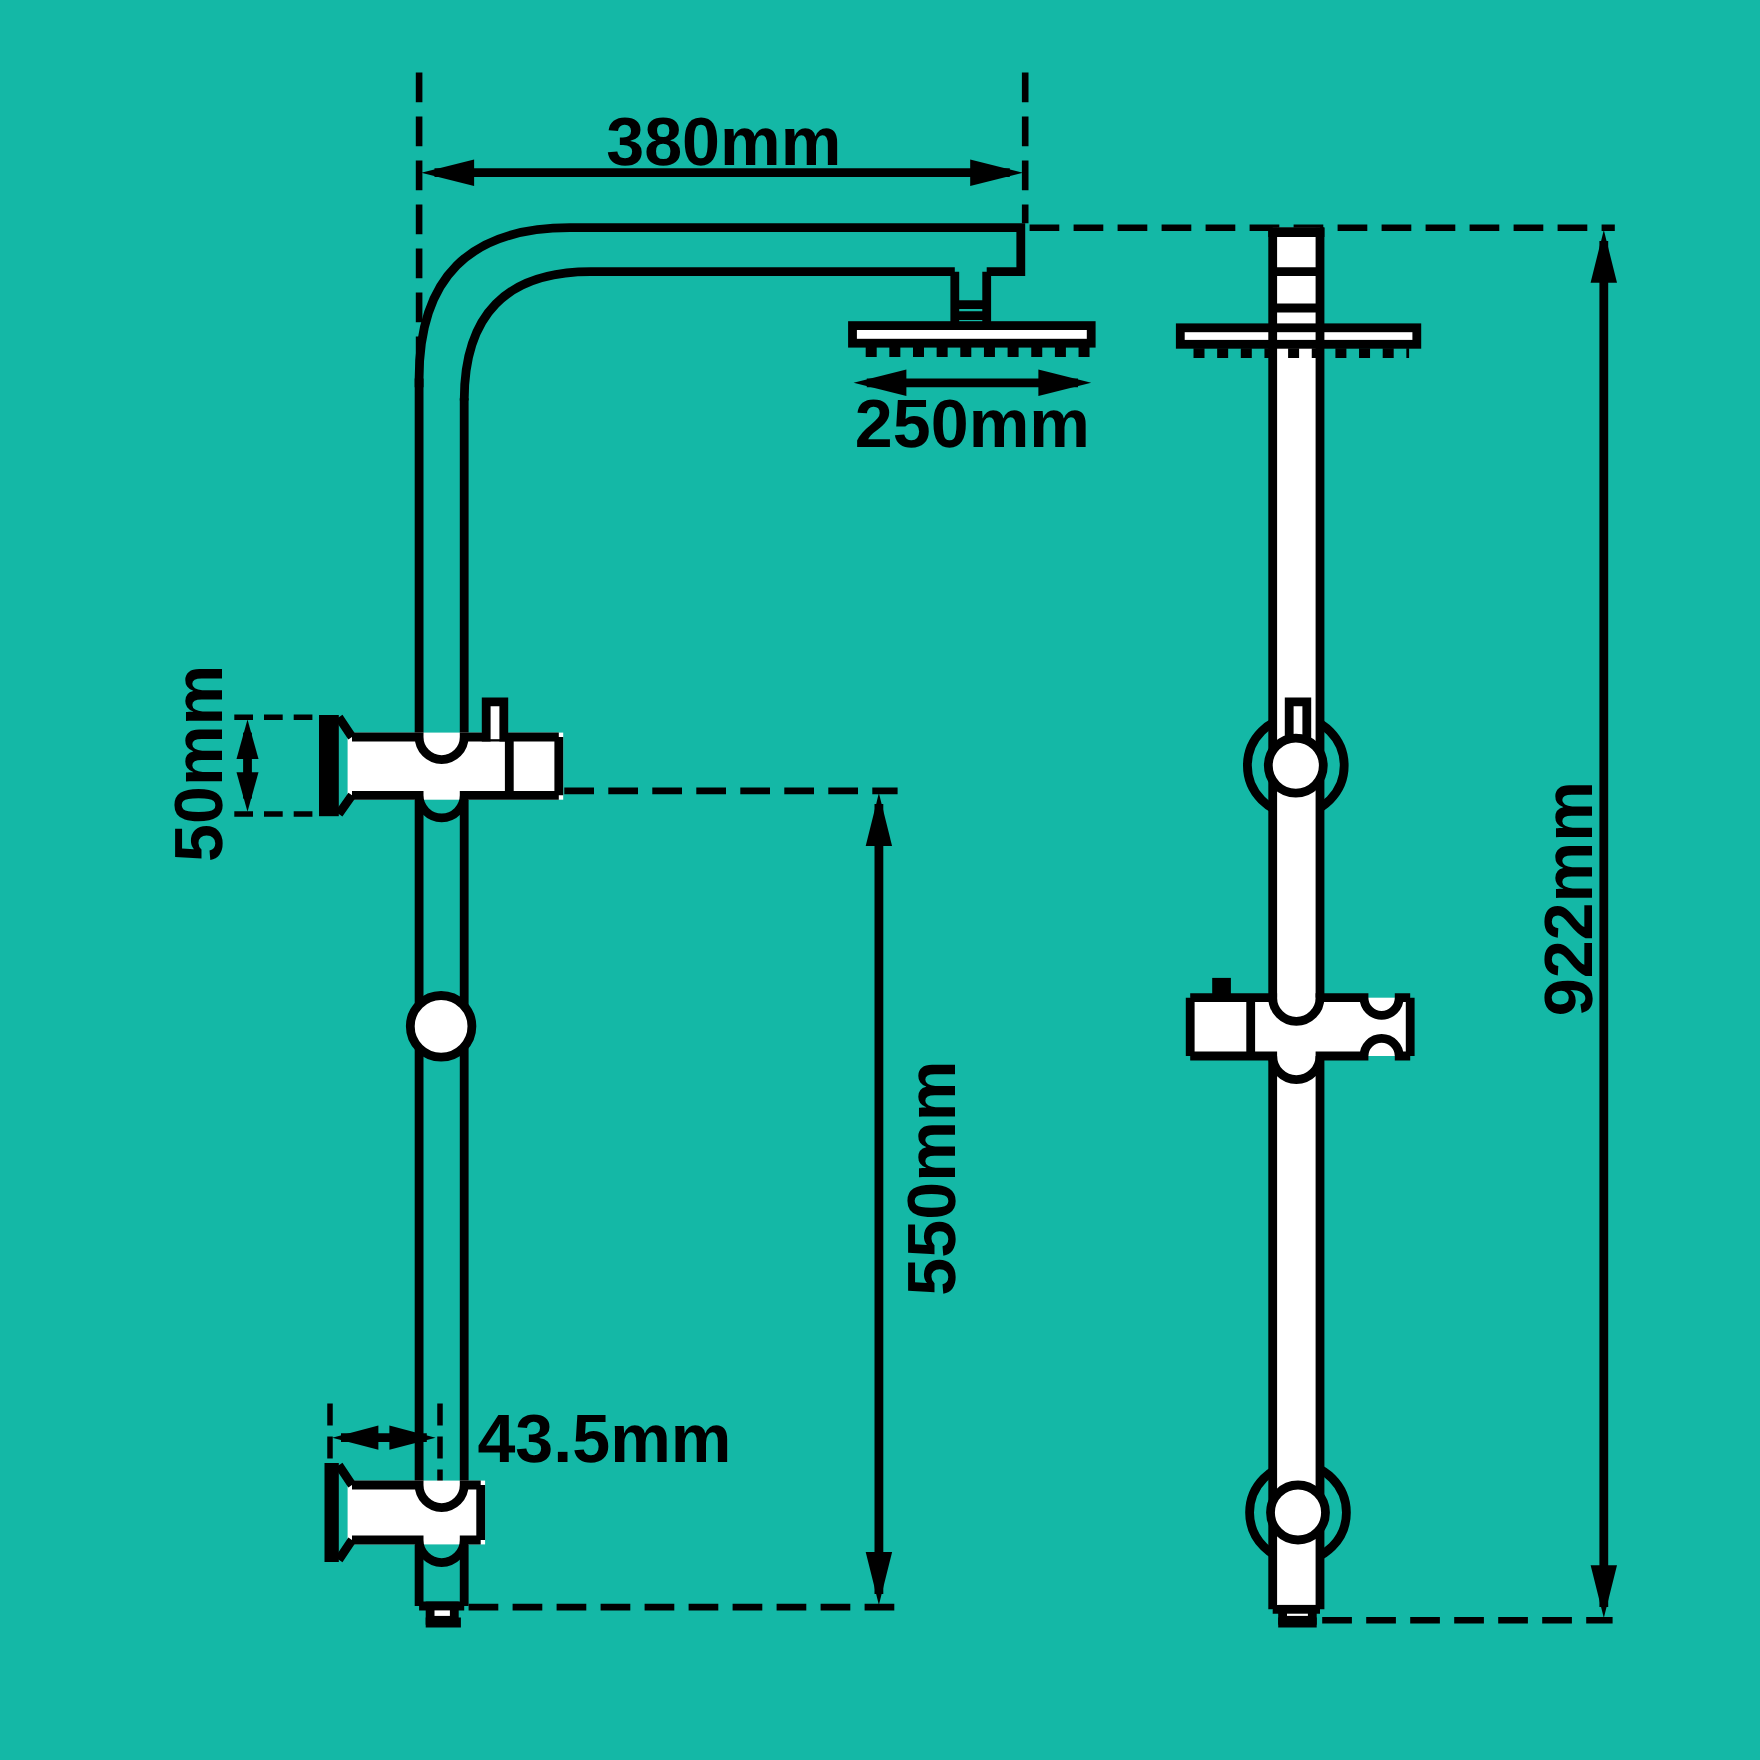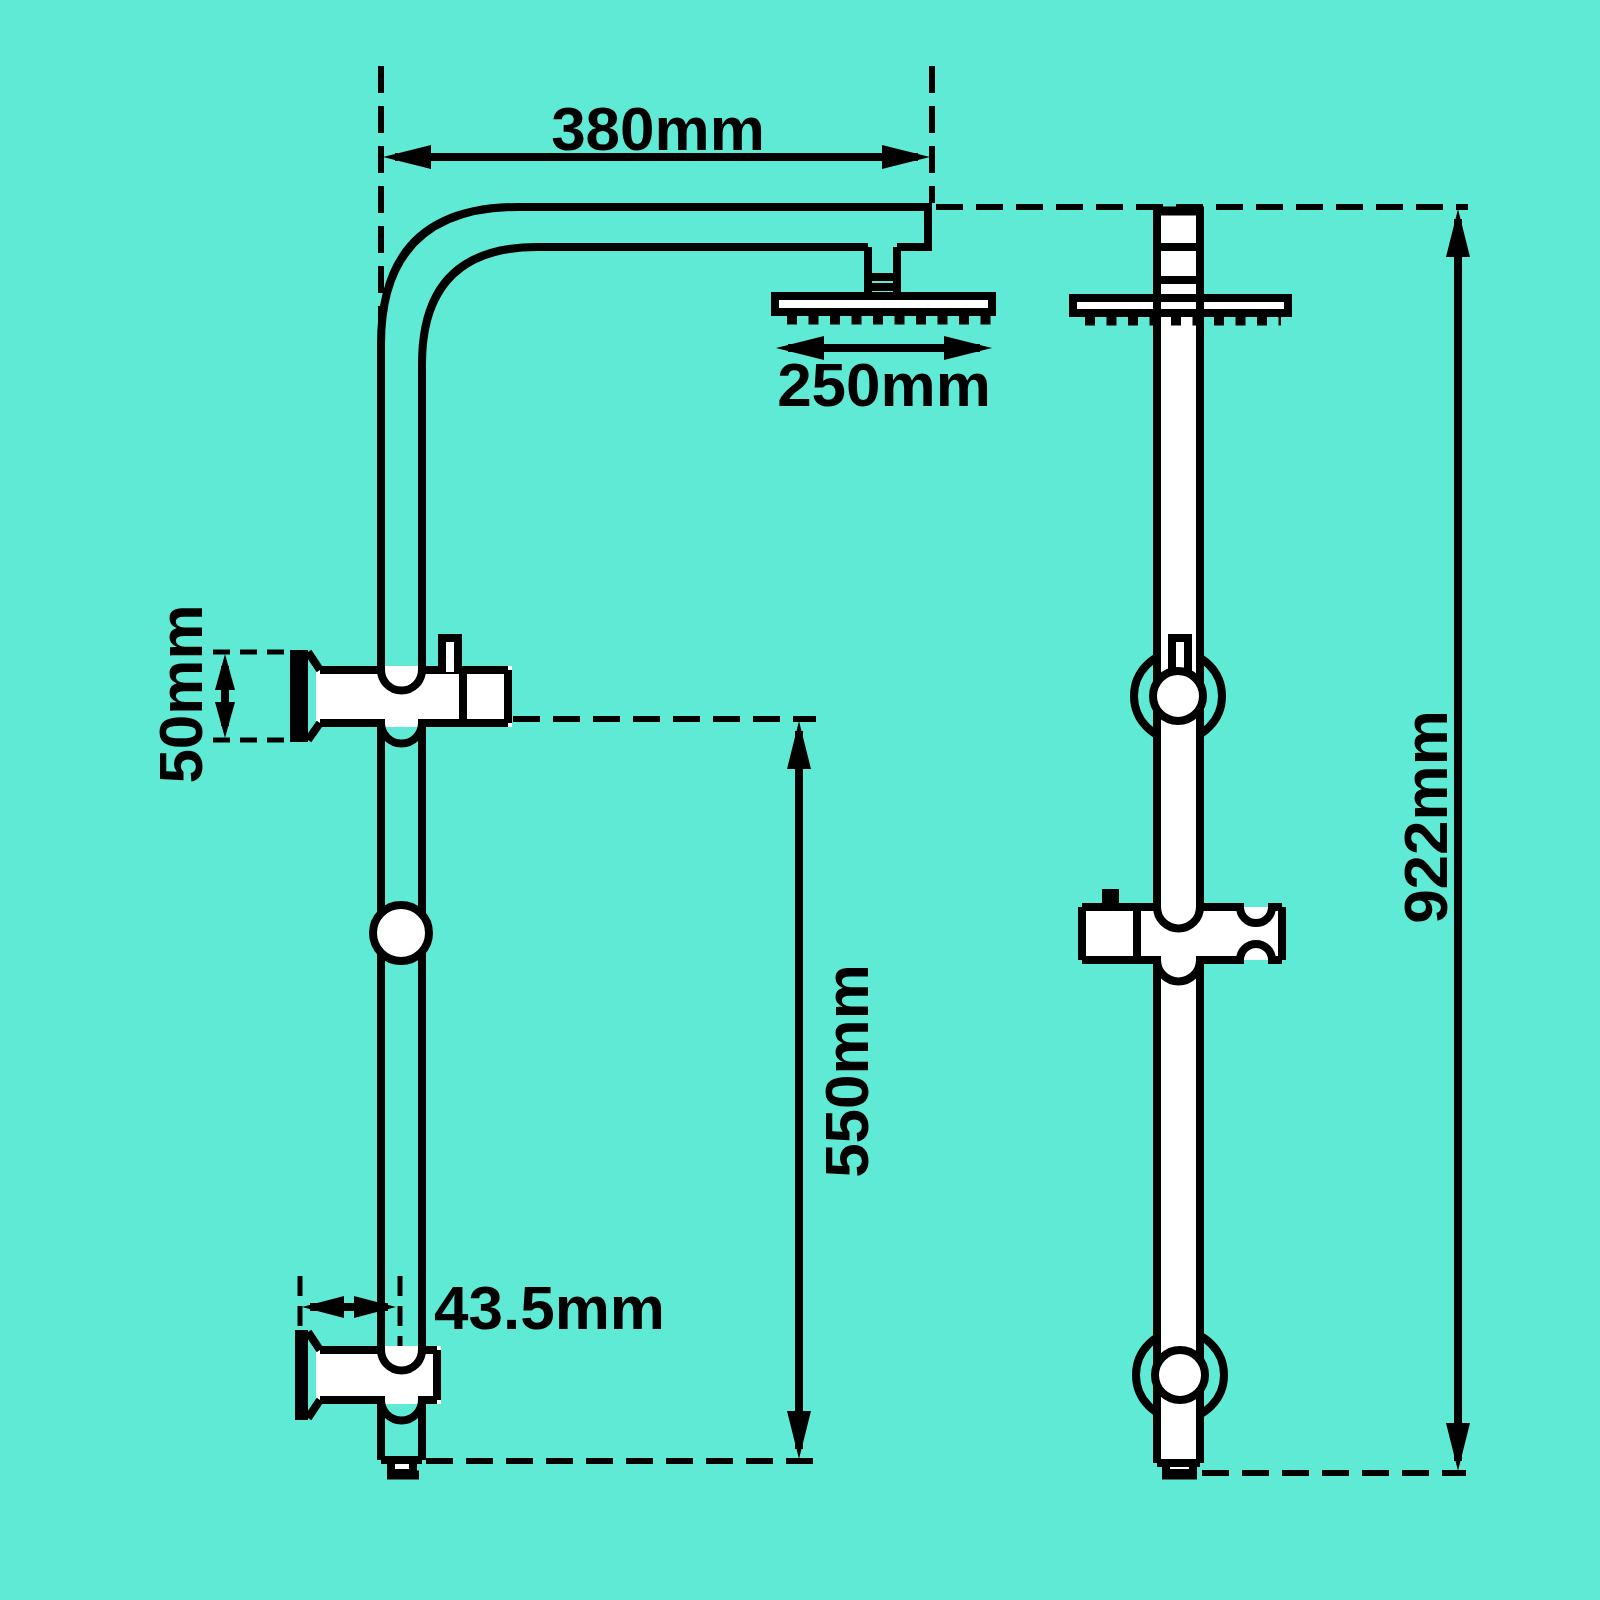--- a/index.html
+++ b/index.html
@@ -1,16 +1,16 @@
 <!DOCTYPE html>
 <html><head>
 <meta charset="utf-8">
 <style>
   html,body{margin:0;padding:0;background:#ffffff;}
-  .page{width:1600px;height:1600px;position:relative;background:#5eead4;overflow:hidden;}
+  .page{width:1600px;height:1600px;position:relative;background:#14b8a6;overflow:hidden;}
   svg{display:block;}
   
   .ln{stroke:#000000;stroke-width:8;fill:none;stroke-linecap:butt;stroke-linejoin:miter;}
   .ln9{stroke:#000000;stroke-width:9;fill:none;stroke-linecap:butt;}
   .dash{stroke:#000000;stroke-width:6;fill:none;stroke-dasharray:27 13;}
   .dash5{stroke:#000000;stroke-width:5;fill:none;stroke-dasharray:17 10;}
   .cline{stroke:#000000;stroke-width:5;fill:none;stroke-dasharray:20 10;}
   .dim{stroke:#000000;stroke-width:8;fill:none;}
   .wf{fill:#ffffff;}
   .wfs{fill:#ffffff;stroke:#000000;stroke-width:8;}

